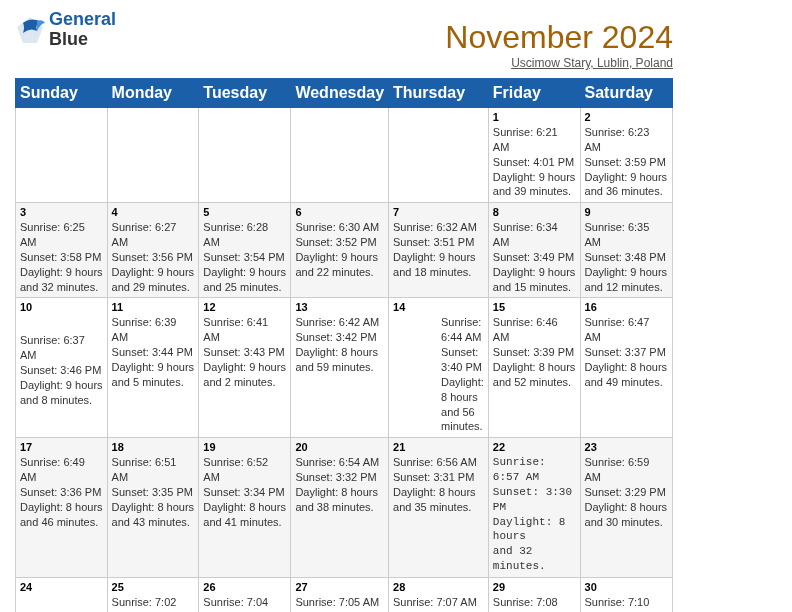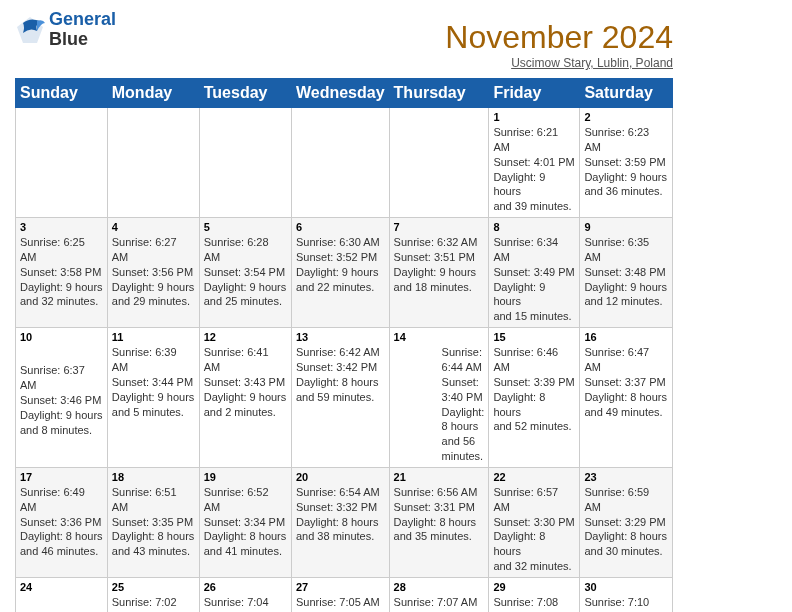--- a/index.html
+++ b/index.html
@@ -282,21 +282,21 @@
           </td>
           <td>
             <span class="day-num">21</span>
             <div class="day-info" style="white-space: pre-line;">Sunrise: 6:56 AM
 Sunset: 3:31 PM
 Daylight: 8 hours
 and 35 minutes.</div>
           </td>
           <td>
             <span class="day-num">22</span>
-            <div class="day-info" style="white-space: pre-line;">Sunrise: 6:57 AM
+            <div class="day-info" style="white-space: pre-line; font-family: Liberation Mono, monospace;">Sunrise: 6:57 AM
 Sunset: 3:30 PM
 Daylight: 8 hours
 and 32 minutes.</div>
           </td>
           <td>
             <span class="day-num">23</span>
             <div class="day-info" style="white-space: pre-line;">Sunrise: 6:59 AM
 Sunset: 3:29 PM
 Daylight: 8 hours
 and 30 minutes.</div>

